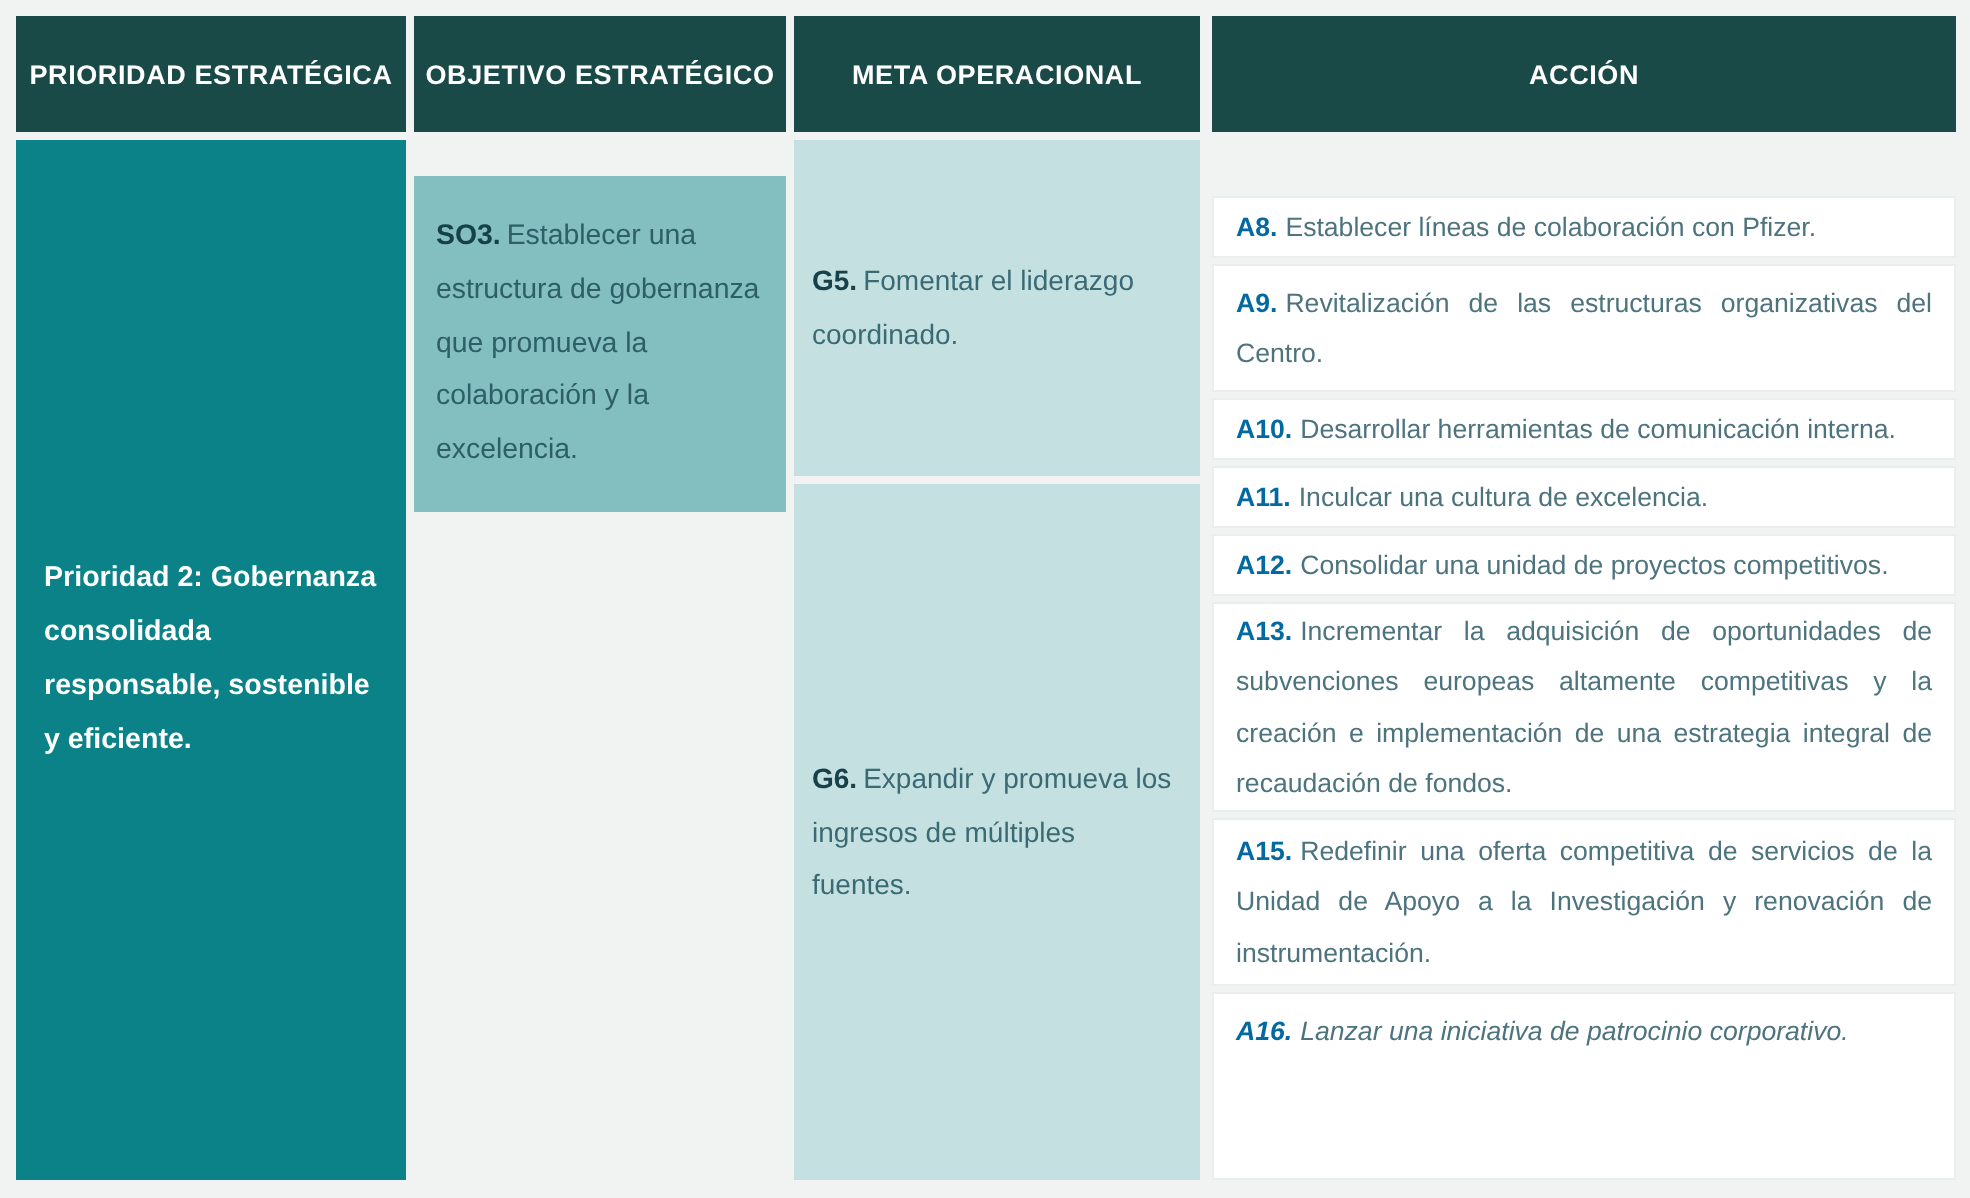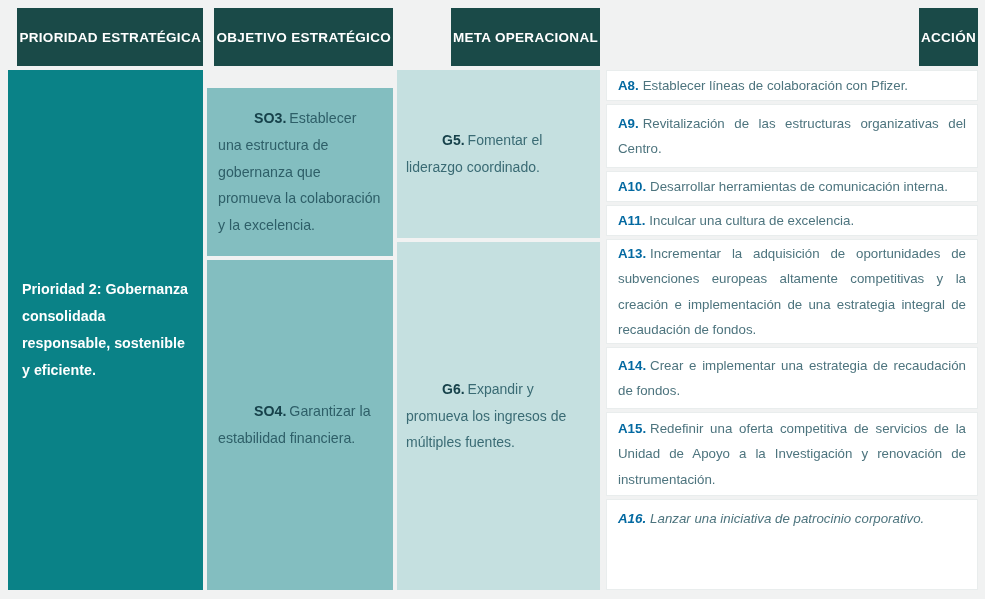--- a/index.html
+++ b/index.html
@@ -9,25 +9,25 @@
     background: #f1f2f2;
     font-family: "Liberation Sans", sans-serif;
     position: relative;
     overflow: hidden;
   }
   .table {
     position: absolute; left: 8px; top: 8px;
     width: 970px; height: 582px;
     display: flex;
   }
-  .col { display: flex; flex-direction: column; align-items: flex-end; }
+  .col { display: flex; flex-direction: column; }
   .col-priority { width: 195px; }
   .col-objective { width: 186px; margin-left: 4px; gap: 18px; }
   .col-goal { width: 203px; margin-left: 4px; }
-  .col-action { flex: 1; margin-left: 6px; }
+  .col-action { flex: 1; margin-left: 6px; gap: 28px; }
 
   .hcell {
     height: 58px; margin-bottom: 4px; flex: none;
     background: #1a4a48; color: #ffffff;
     display: flex; align-items: center; justify-content: center;
     font-weight: bold; font-size: 13.5px; letter-spacing: 0.3px;
     text-align: center; padding: 0 2px;
   }
   .body { flex: 1; display: flex; flex-direction: column; }
   .col-objective .body, .col-goal .body { gap: 4px; }
@@ -39,21 +39,21 @@
   .priority-cell {
     flex: 1; background: #0a8287; color: #ffffff;
     font-weight: bold; font-size: 14.3px; line-height: 1.9;
     padding: 17px 14px;
   }
   .obj-cell { background: #83bec0; }
   .goal-cell { background: #c5e0e0; }
   .obj-cell { font-size: 14.2px; line-height: 1.9; padding: 0 11px; color: #2e5f68; }
   .goal-cell { font-size: 14px;   line-height: 1.9; padding: 0 9px;  color: #3a6b74; }
   .obj-cell .code, .goal-cell .code {
-    color: #16414a; font-weight: bold; margin-right: 3px; margin-left: 36px;
+    color: #16414a; font-weight: bold; margin-right: 3px;
   }
   .cell-top { height: 168px; flex: none; }
   .cell-fill { flex: 1; }
 
   .arow {
     background: #ffffff;
     border: 1px solid #e9eded;
     display: flex; align-items: center;
     padding: 0 11px;
     font-size: 13.3px; line-height: 1.9; color: #4d747e;
@@ -85,23 +85,20 @@
   </div>
 
   <div class="col col-objective">
     <div class="hcell">
       <span>OBJETIVO ESTRATÉGICO</span>
     </div>
     <div class="body">
       <div class="cell obj-cell cell-top">
         <p><span class="code">SO3.</span><span>Establecer una estructura de gobernanza que promueva la colaboración y la excelencia.</span></p>
       </div>
-      <div class="cell obj-cell cell-fill">
-        <p><span class="code">SO4.</span><span>Garantizar la estabilidad financiera.</span></p>
-      </div>
     </div>
   </div>
 
   <div class="col col-goal">
     <div class="hcell">
       <span>META OPERACIONAL</span>
     </div>
     <div class="body">
       <div class="cell goal-cell cell-top">
         <p><span class="code">G5.</span><span>Fomentar el liderazgo coordinado.</span></p>
@@ -122,25 +119,25 @@
       </div>
       <div class="arow h64">
         <p><span class="acode">A9.</span><span>Revitalización de las estructuras organizativas del Centro.</span></p>
       </div>
       <div class="arow h31">
         <p><span class="acode">A10.</span><span>Desarrollar herramientas de comunicación interna.</span></p>
       </div>
       <div class="arow h31">
         <p><span class="acode">A11.</span><span>Inculcar una cultura de excelencia.</span></p>
       </div>
+      <div class="arow h31">
+        <p><span class="acode">A12.</span><span>Consolidar una unidad de proyectos competitivos.</span></p>
+      </div>
       <div class="arow h105">
         <p><span class="acode">A13.</span><span>Incrementar la adquisición de oportunidades de subvenciones europeas altamente competitivas y la creación e implementación de una estrategia integral de recaudación de fondos.</span></p>
-      </div>
-      <div class="arow h62">
-        <p><span class="acode">A14.</span><span>Crear e implementar una estrategia de recaudación de fondos.</span></p>
       </div>
       <div class="arow h84">
         <p><span class="acode">A15.</span><span>Redefinir una oferta competitiva de servicios de la Unidad de Apoyo a la Investigación y renovación de instrumentación.</span></p>
       </div>
       <div class="arow hfill">
         <p><span class="acode">A16.</span><span>Lanzar una iniciativa de patrocinio corporativo.</span></p>
       </div>
     </div>
   </div>
 

